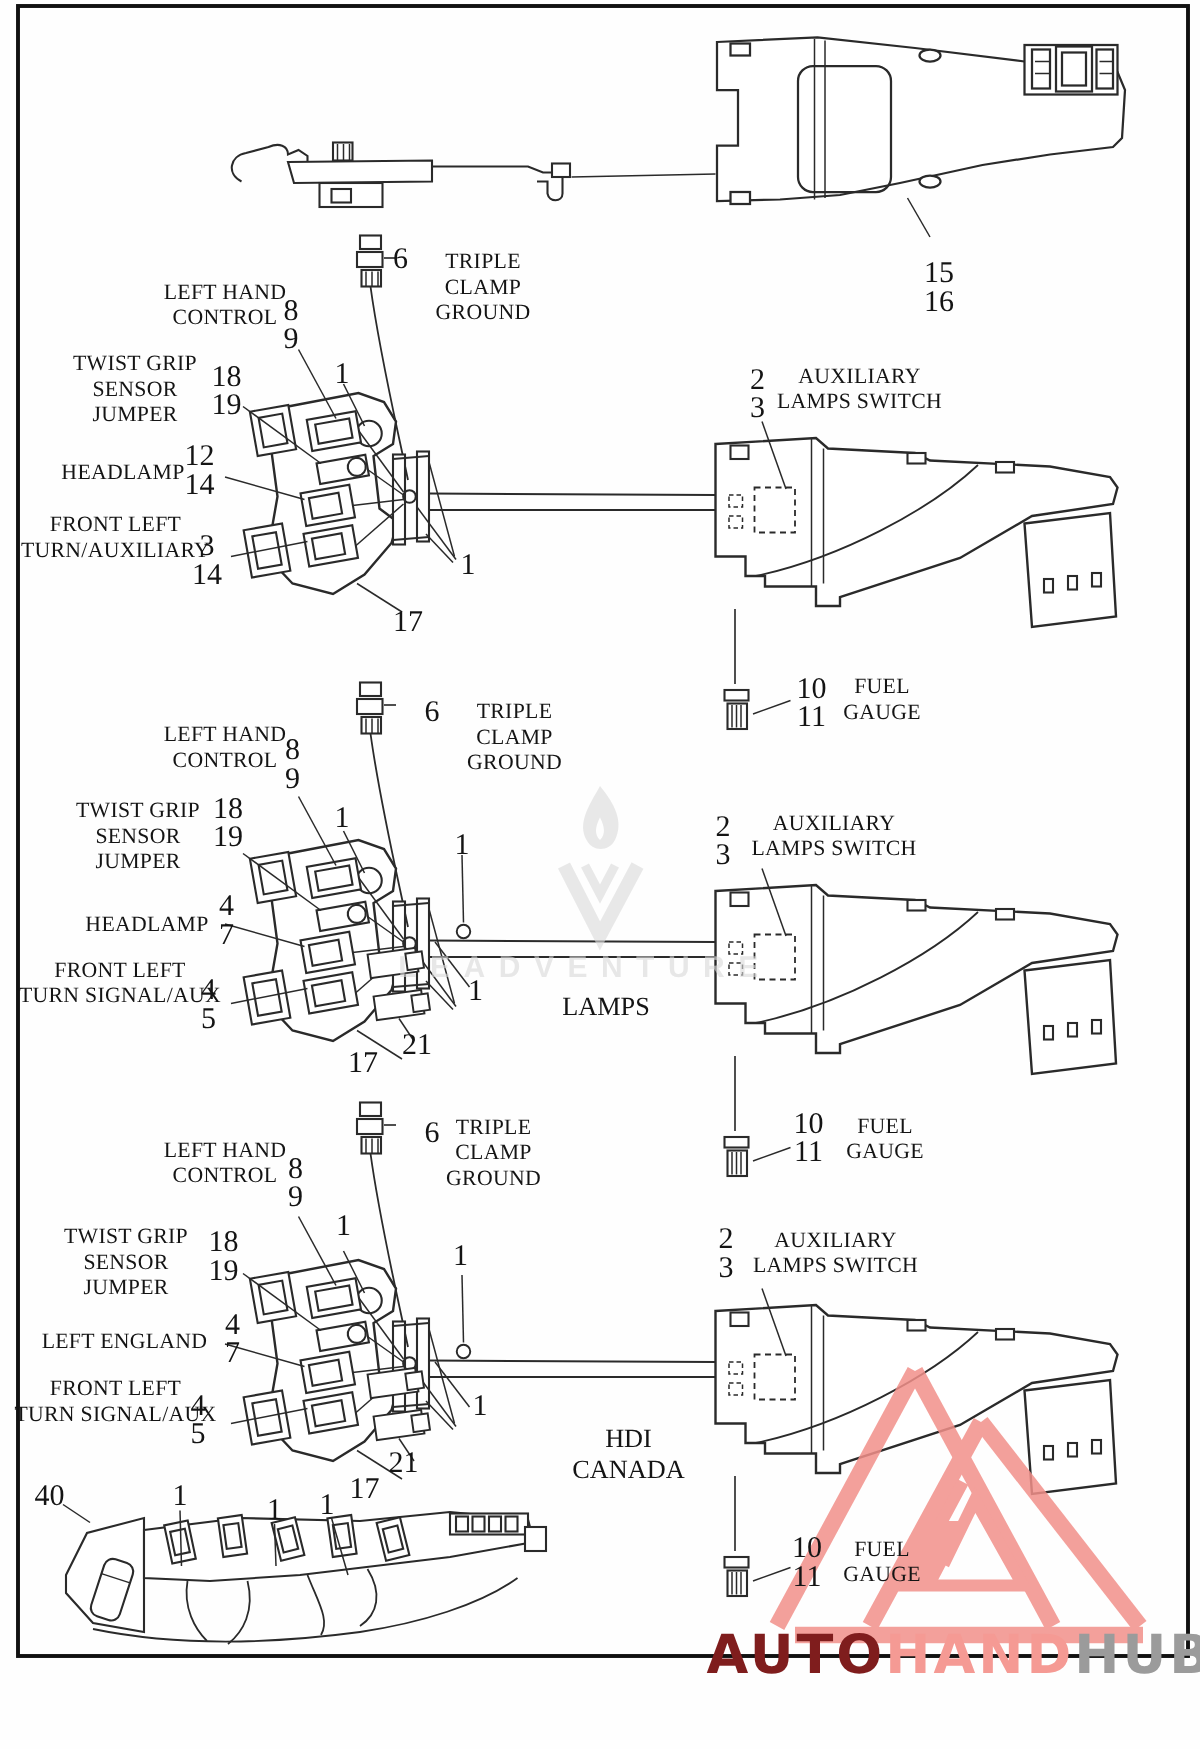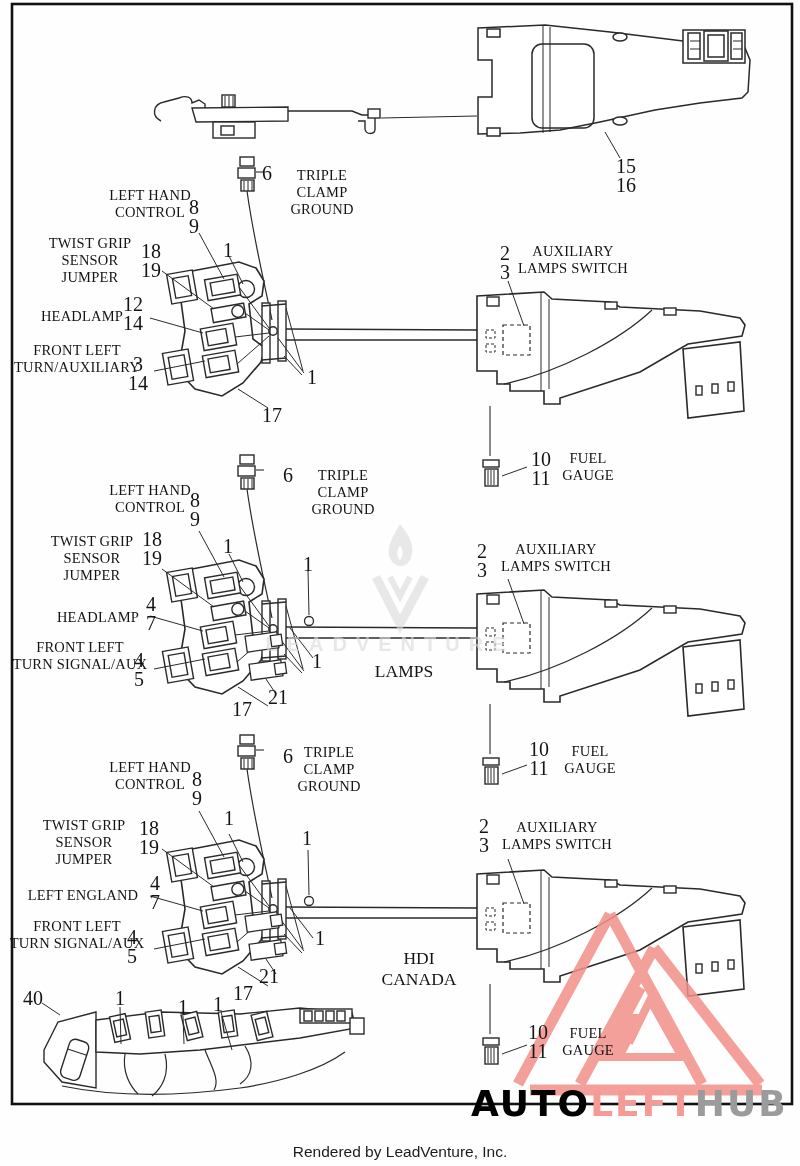--- a/index.html
+++ b/index.html
@@ -8,21 +8,21 @@
   #art{position:absolute;left:0;top:0;}
   .lbl{position:absolute;transform:translate(-50%,-50%);text-align:center;
        white-space:pre-line;color:#141414;}
   .s15{font:14.5px/1.16 "Liberation Serif",serif;letter-spacing:.2px;}
   .n20{font:20px/0.95 "Liberation Serif",serif;}
   .region{font:17.5px/1.18 "Liberation Serif",serif;}
   .footer{position:absolute;left:400px;top:1152px;transform:translate(-50%,-50%);
           font:15.5px "Liberation Sans",sans-serif;color:#1c1c1c;white-space:nowrap;}
   #amh-text{position:absolute;left:471px;top:1086px;font:bold 36px/1 "DejaVu Sans","Liberation Sans",sans-serif;
             letter-spacing:2px;white-space:nowrap;}
-  #amh-text .auto{color:#000000;}
+  #amh-text .auto{color:#7f1d1d;}
   #amh-text .moto{color:#f59a94;}
   #amh-text .hub{color:#9b9b9b;}
 </style>
 </head>
 <body>
 
 <div id="page">
 
 <svg id="art" width="800" height="1166" viewBox="0 0 800 1166">
   <defs>
@@ -278,21 +278,21 @@
   <div class="lbl s15" style="left:322px;top:192px">TRIPLE
 CLAMP
 GROUND</div>
   <div class="lbl n20" style="left:267px;top:173px">6</div>
   <div class="lbl n20" style="left:272px;top:415px">17</div>
   <div class="lbl n20" style="left:312px;top:377px">1</div>
   <div class="lbl n20" style="left:505px;top:263px">2
 3</div>
   <div class="lbl s15" style="left:573px;top:260px">AUXILIARY
 LAMPS SWITCH</div>
-  <div class="lbl n20" style="left:626px;top:176px">15
+  <div class="lbl n20" style="left:626px;top:192px">15
 16</div>
   <div class="lbl n20" style="left:541px;top:469px">10
 11</div>
   <div class="lbl s15" style="left:588px;top:467px">FUEL
 GAUGE</div>
 
   <div class="lbl s15" style="left:150px;top:499px">LEFT HAND
 CONTROL</div>
   <div class="lbl n20" style="left:195px;top:510px">8
 9</div>
@@ -361,15 +361,14 @@
   <div class="lbl n20" style="left:538px;top:1042px">10
 11</div>
   <div class="lbl s15" style="left:588px;top:1042px">FUEL
 GAUGE</div>
 
   <div class="lbl n20" style="left:33px;top:998px">40</div>
   <div class="lbl n20" style="left:120px;top:998px">1</div>
   <div class="lbl n20" style="left:183px;top:1007px">1</div>
   <div class="lbl n20" style="left:218px;top:1004px">1</div>
 
-  <div id="amh-text"><span class="auto">AUTO</span><span class="moto">LEFT</span><span class="hub">HUB</span></div>
-  <div class="footer">Rendered by LeadVenture, Inc.</div>
+  <div id="amh-text"><span class="auto">AUTO</span><span class="moto">HAND</span><span class="hub">HUB</span></div>
 </div>
 
 </body></html>

